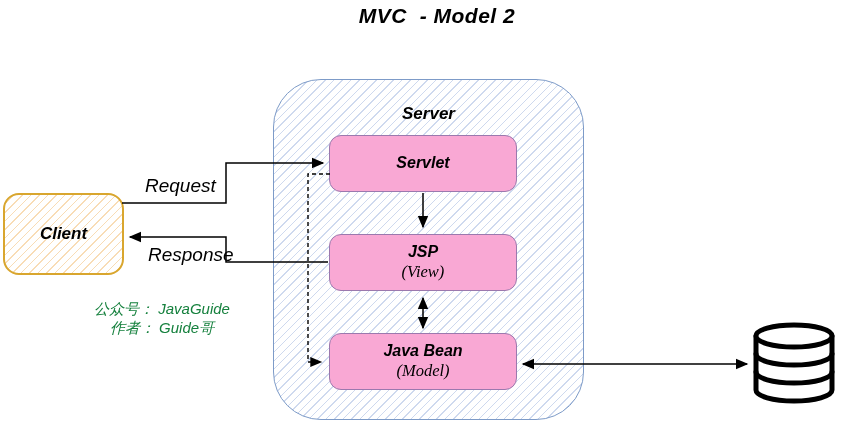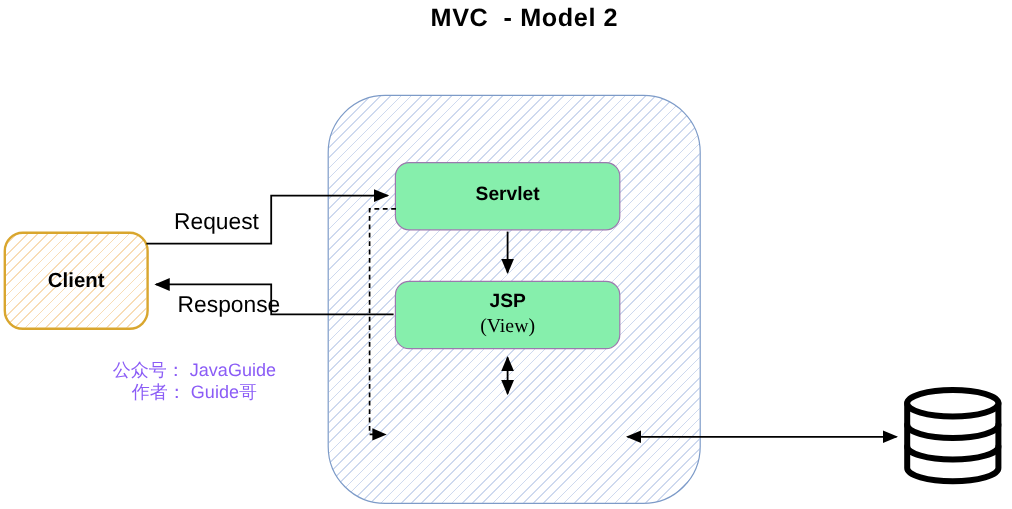--- a/index.html
+++ b/index.html
@@ -1,18 +1,18 @@
 <!DOCTYPE html>
 <html><head>
 <meta charset="utf-8">
 <style>
   html,body{margin:0;padding:0;background:#ffffff;}
   .stage{
     position:relative;width:843px;height:424px;background:#ffffff;overflow:hidden;
-    font-family:"Liberation Sans",sans-serif;color:#000;
+    font-family:"Liberation Sans",sans-serif;color:#000;font-style:italic;
   }
   .title{
     position:absolute;top:4px;left:0;width:874px;text-align:center;
     font-size:21px;font-weight:bold;white-space:pre;letter-spacing:.5px;
   }
   
   .client-box{
     position:absolute;left:3px;top:183px;width:117px;height:78px;
     border:2px solid #D9A62E;border-radius:16px;
     background:repeating-linear-gradient(135deg,rgba(240,178,92,0.45) 0px,rgba(240,178,92,0.45) 1px,transparent 1px,transparent 6px);
@@ -25,67 +25,72 @@
     border:1.6px solid #7D9BC8;border-radius:48px;box-sizing:border-box;
     background:repeating-linear-gradient(135deg,rgba(127,156,212,0.38) 0px,rgba(127,156,212,0.38) 1px,transparent 1px,transparent 6px);
   }
   .server-label{
     position:absolute;left:273px;top:104px;width:311px;text-align:center;
     font-size:17px;font-weight:bold;z-index:3;
   }
   
   .comp{
     position:absolute;left:329px;width:188px;height:57px;
-    background:#86efac;border:1.5px solid #9B79AE;border-radius:12px;
+    background:#f9a8d4;border:1.5px solid #9B79AE;border-radius:12px;
     box-sizing:border-box;display:flex;flex-direction:column;
     align-items:center;justify-content:center;z-index:2;line-height:1.18;
   }
   .comp .name{font-size:16px;font-weight:bold;}
   .comp .role{font-size:16.5px;font-family:"Liberation Serif",serif;}
   .comp.servlet{top:135px;}
   .comp.jsp{top:234px;}
   .comp.bean{top:333px;}
   
   .edge-label{position:absolute;font-size:19px;z-index:4;}
   .edge-label.request{left:145px;top:175px;}
   .edge-label.response{left:148px;top:244px;}
   
   .db-label{
     position:absolute;left:749px;top:293px;width:94px;text-align:center;
     font-size:17px;font-weight:bold;
   }
   
   .watermark{
     position:absolute;left:70px;top:299px;width:184px;text-align:center;
-    font-size:15px;line-height:19px;color:#8b5cf6;z-index:1;
+    font-size:15px;line-height:19px;color:#15803d;z-index:1;
   }
   svg.overlay{position:absolute;left:0;top:0;z-index:5;pointer-events:none;}
 </style>
 </head>
 <body>
 
 <div class="stage">
 
   <div class="title">MVC  - Model 2</div>
 
   <div class="client-box">
     <span class="lbl">Client</span>
   </div>
 
   <div class="server-box"></div>
+  <div class="server-label">Server</div>
 
   <div class="comp servlet">
     <span class="name">Servlet</span>
   </div>
 
   <div class="comp jsp">
     <span class="name">JSP</span>
     <span class="role">(View)</span>
   </div>
 
+  <div class="comp bean">
+    <span class="name">Java Bean</span>
+    <span class="role">(Model)</span>
+  </div>
 
   <div class="edge-label request">Request</div>
   <div class="edge-label response">Response</div>
 
 
   <div class="watermark">
     <div>公众号： JavaGuide</div>
     <div>作者： Guide哥</div>
   </div>
 

